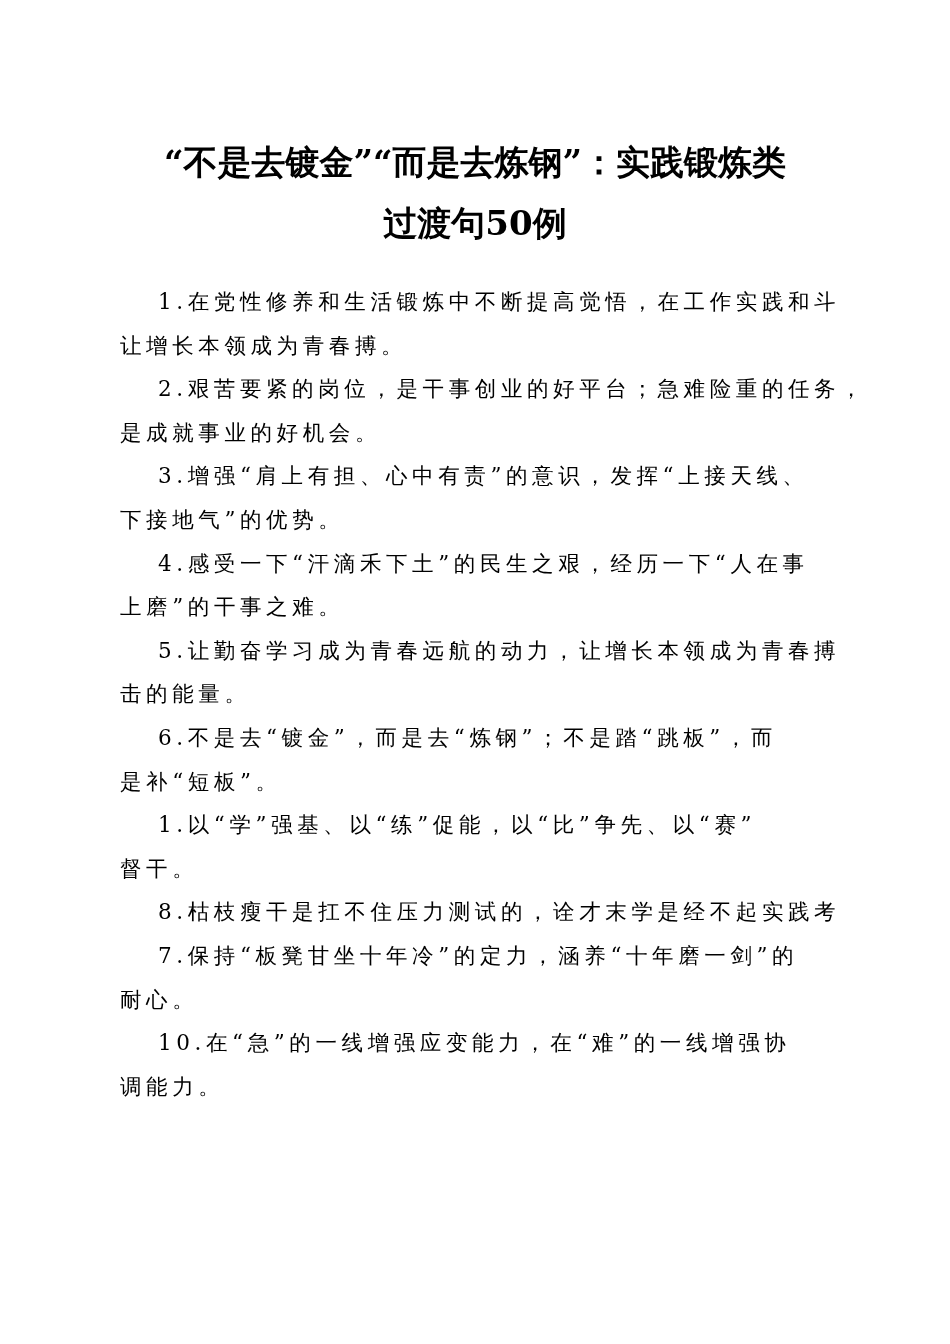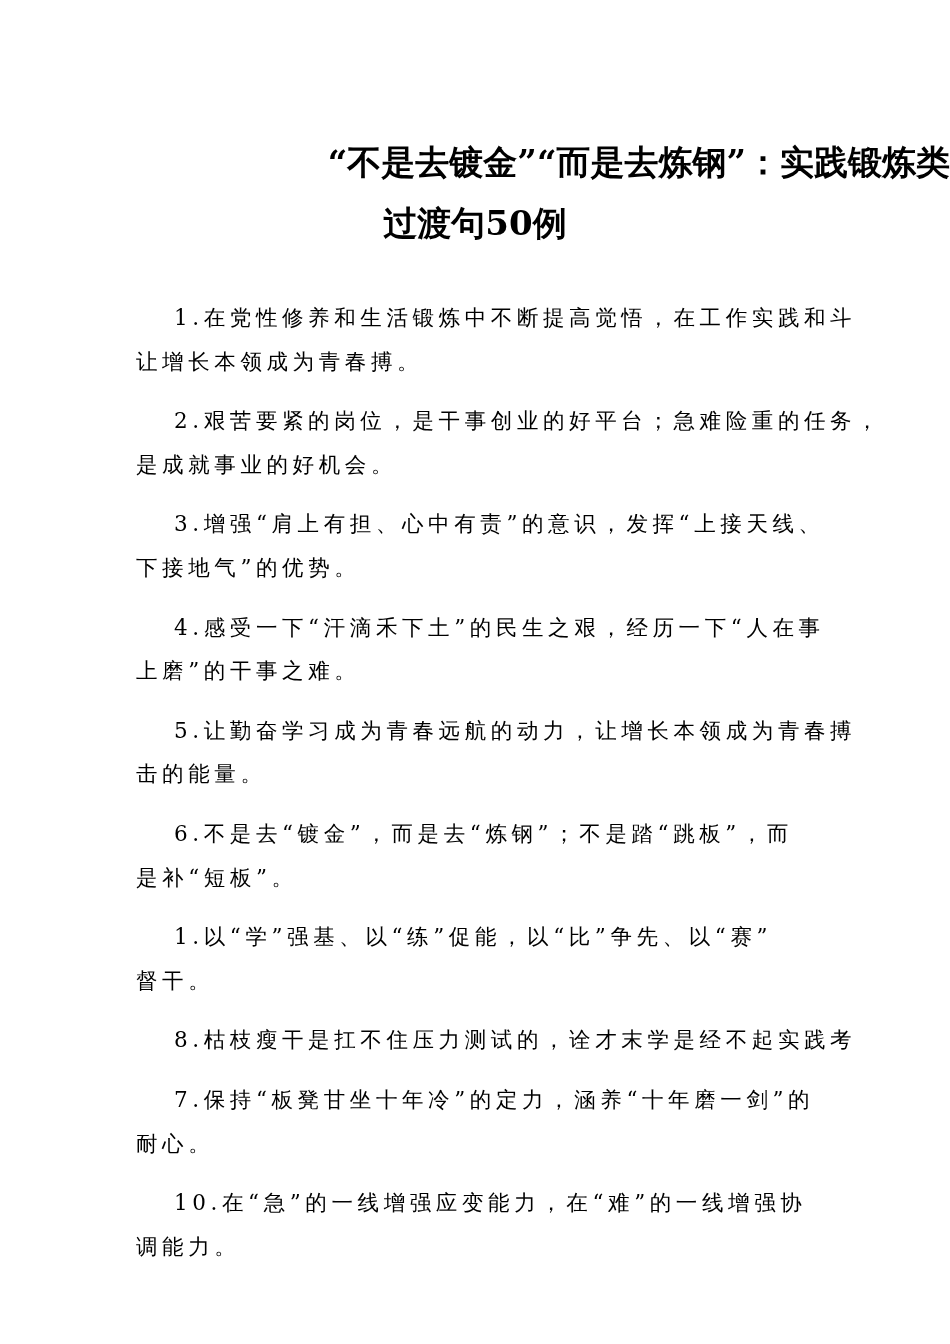--- a/index.html
+++ b/index.html
@@ -27,34 +27,34 @@
     left: 0;
     width: 950px;
     text-align: center;
     font-family: "DejaVu Serif", "Liberation Serif", serif;
     font-weight: bold;
     font-size: 34px;
     line-height: 48px;
     letter-spacing: 0px;
     margin: 0;
   }
-  .title-line-1 { top: 138px; text-align: right; }
+  .title-line-1 { top: 138px; }
   .title-line-2 { top: 199px; }
   .body {
     position: absolute;
     left: 120px;
     top: 280px;
     width: 720px;
     font-family: "DejaVu Serif", "Liberation Serif", serif;
     font-size: 21.5px;
     line-height: 43.6px;
     letter-spacing: 4.6px;
   }
   .item {
-    margin: 16px;
+    margin: 0;
     padding: 0;
   }
   .line {
     display: block;
     white-space: nowrap;
     height: 43.6px;
   }
   .line.first {
     padding-left: 38px;
   }

